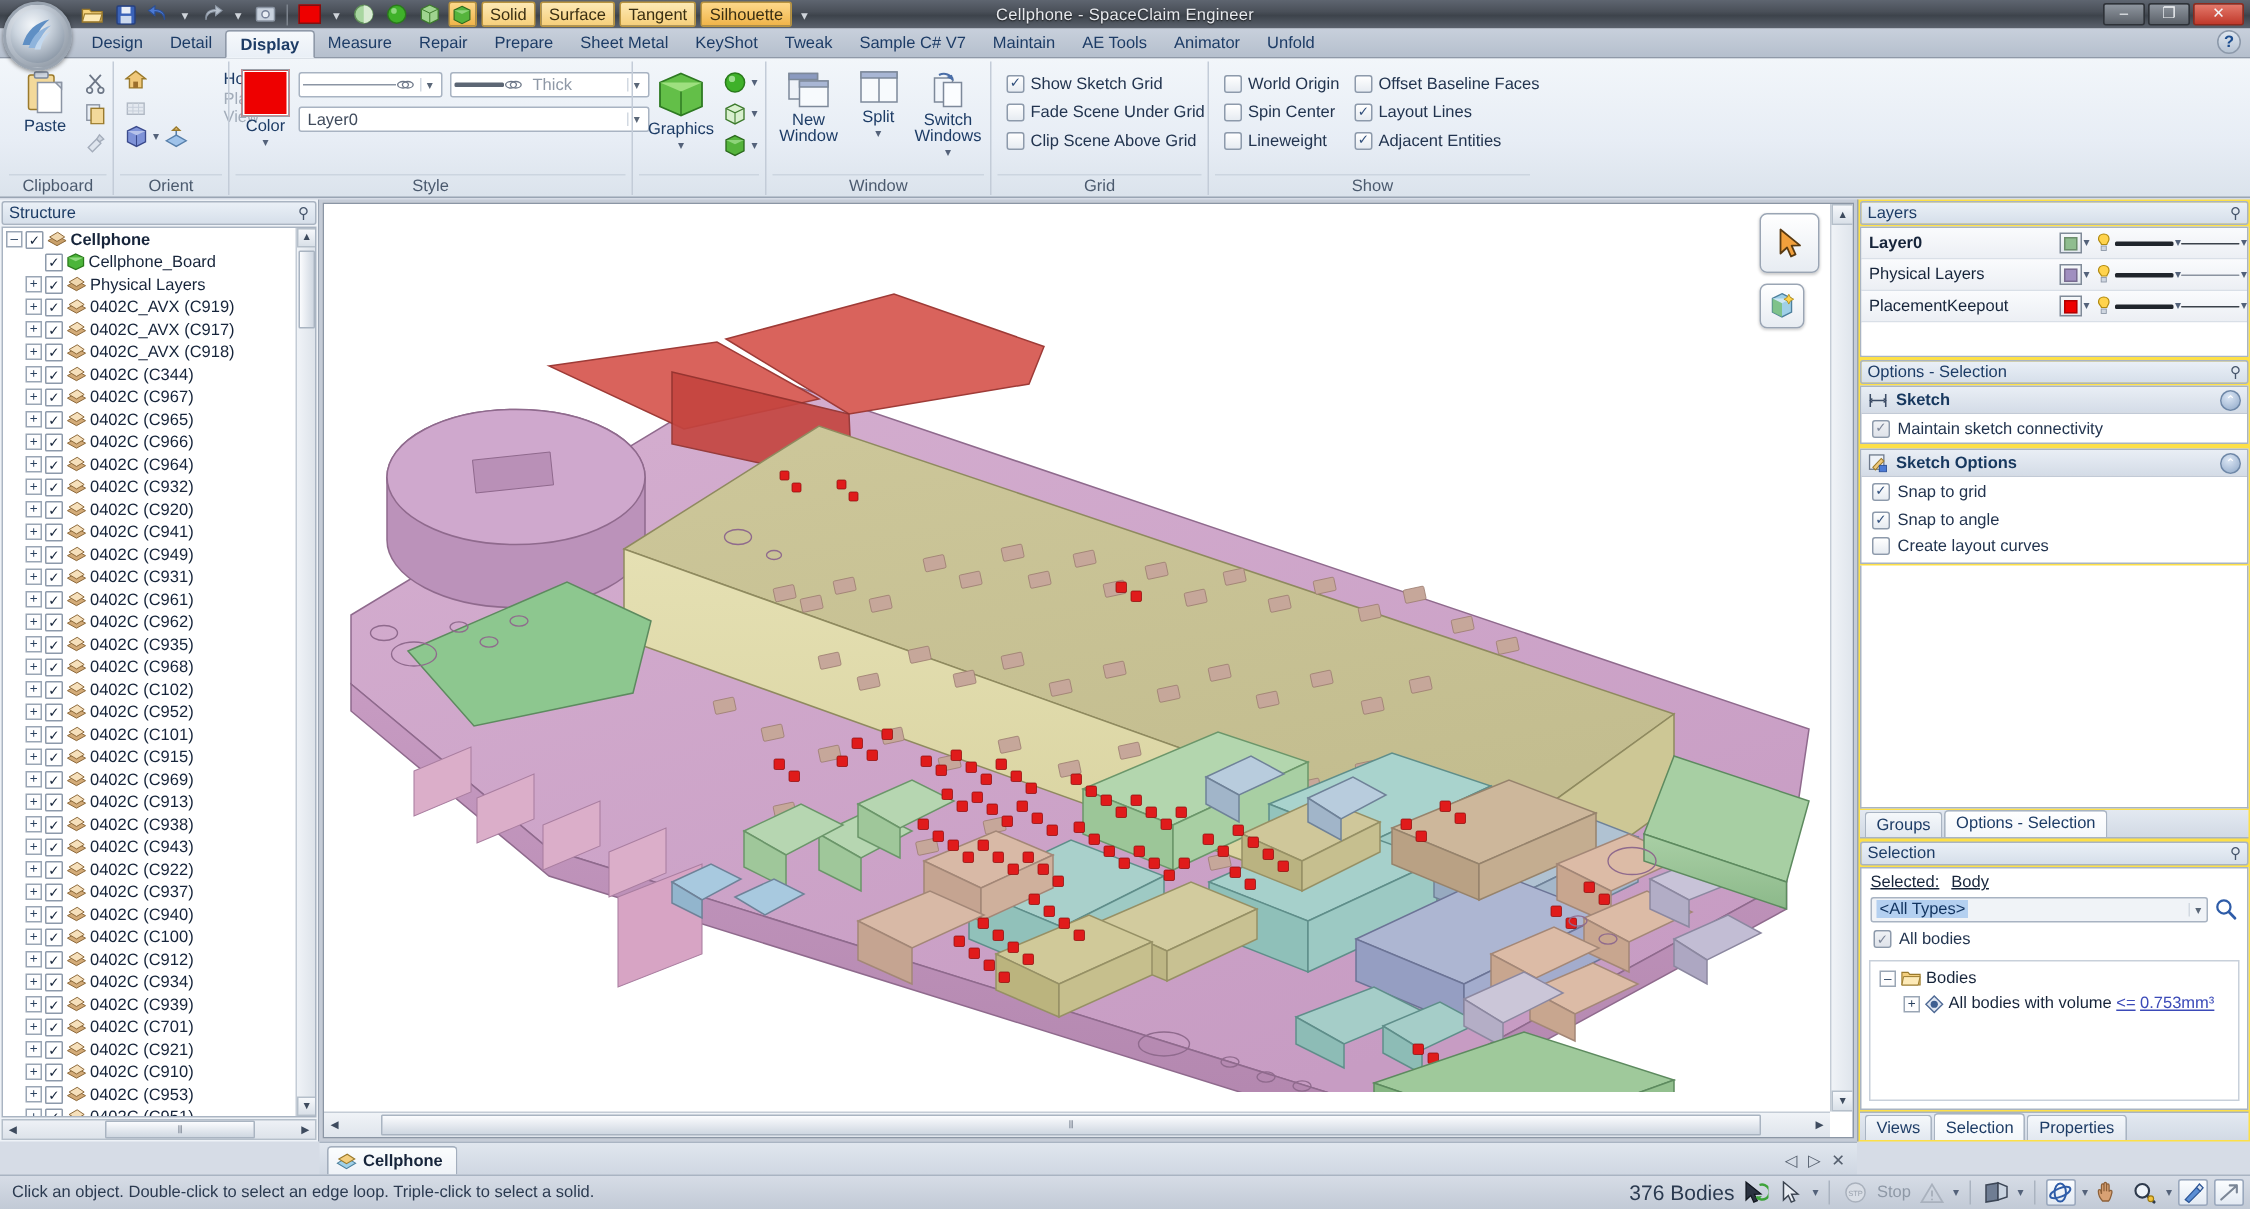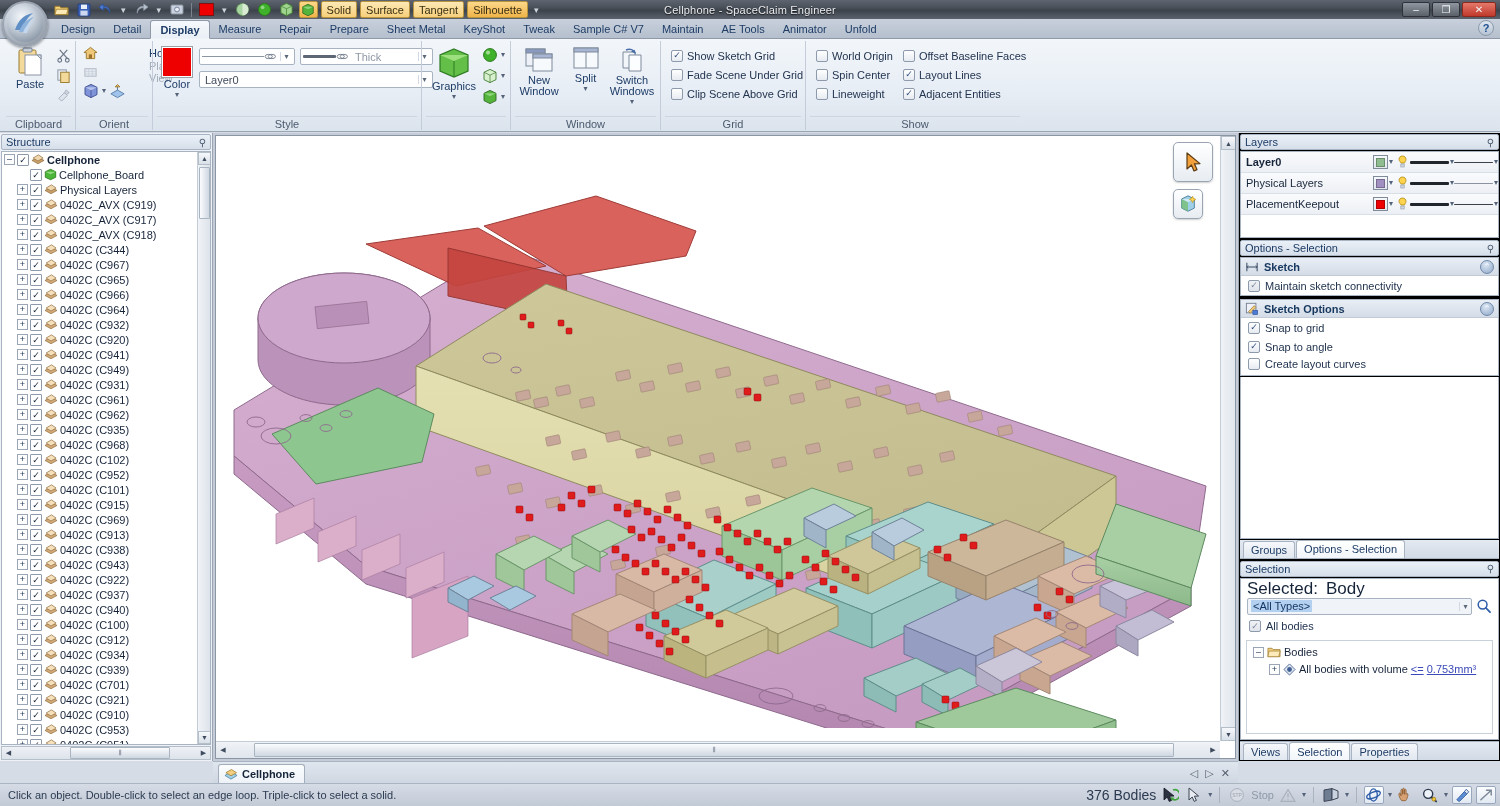--- a/index.html
+++ b/index.html
@@ -212,21 +212,21 @@
   }
   .vp-hscroll {
     position:absolute; left:0; right:15px; bottom:0; height:17px;
     background: linear-gradient(to bottom,#f0f3f7,#dfe5ec); border-top:1px solid #c4ccd6;
     display:flex; align-items:center;
   }
 
   
   .right-panel {
     position:absolute; left:1238px; top:133px; width:262px; height:628px;
-    background:#000000; border-left:1px solid #9aa5b4;
+    background:#fde047; border-left:1px solid #9aa5b4;
     display:flex; flex-direction:column; padding:1px; gap:1px;
   }
   .layers-grid { background:#fff; border:1px solid #a9b4c2; }
   .layer-row {
     display:flex; align-items:center; height:21px;
     border-bottom:1px solid #d9dfe7;
     background: linear-gradient(to bottom,#fafbfd,#eceff4);
   }
   .layer-name { flex:1; padding-left:5px; font-size:11px; color:#16243a; }
   .layer-name.bold { font-weight:bold; }
@@ -267,21 +267,21 @@
     border-bottom:1px solid #a9b4c2;
   }
   .ptab {
     height:17px; padding:0 7px; display:flex; align-items:center; font-size:11px; color:#1d3c66;
     background: linear-gradient(to bottom,#f5f8fb,#e2e8f0);
     border:1px solid #a9b4c2; border-bottom:none; border-radius:3px 3px 0 0;
   }
   .ptab.sel { background: linear-gradient(to bottom,#ffffff,#f2f6fa); font-weight:normal; height:18px; }
 
   .sel-body { background:#fff; border:1px solid #a9b4c2; flex:1; display:flex; flex-direction:column; }
-  .sel-line { display:flex; gap:8px; height:19px; padding:0 6px; font-size:17px; color:#16243a; }
+  .sel-line { display:flex; align-items:center; gap:8px; height:19px; padding:0 6px; font-size:11px; color:#16243a;text-decoration:underline; }
   .sel-line .k { color:#16243a; }
   .sel-combo-row { display:flex; align-items:center; gap:4px; padding:0 6px 2px 6px; }
   .sel-combo {
     flex:1; height:17px; border:1px solid #a8b3c2; background:#f0f3f7; border-radius:2px;
     display:flex; align-items:center; padding-left:3px;gap:17px;
   }
   .sel-combo .val { font-size:11px; color:#11335f; background:#b4d0f0; padding:0 2px; }
   .sel-tree { flex:1; margin:4px 5px 5px 5px; border:1px solid #c8d0da; background:#fff; padding:3px 0 0 6px; }
   .stree-row { display:flex; align-items:center; gap:3px; height:17px; font-size:11px; color:#16243a; }
   .stree-row .lnk { color:#3b4ab8; text-decoration:underline; }

